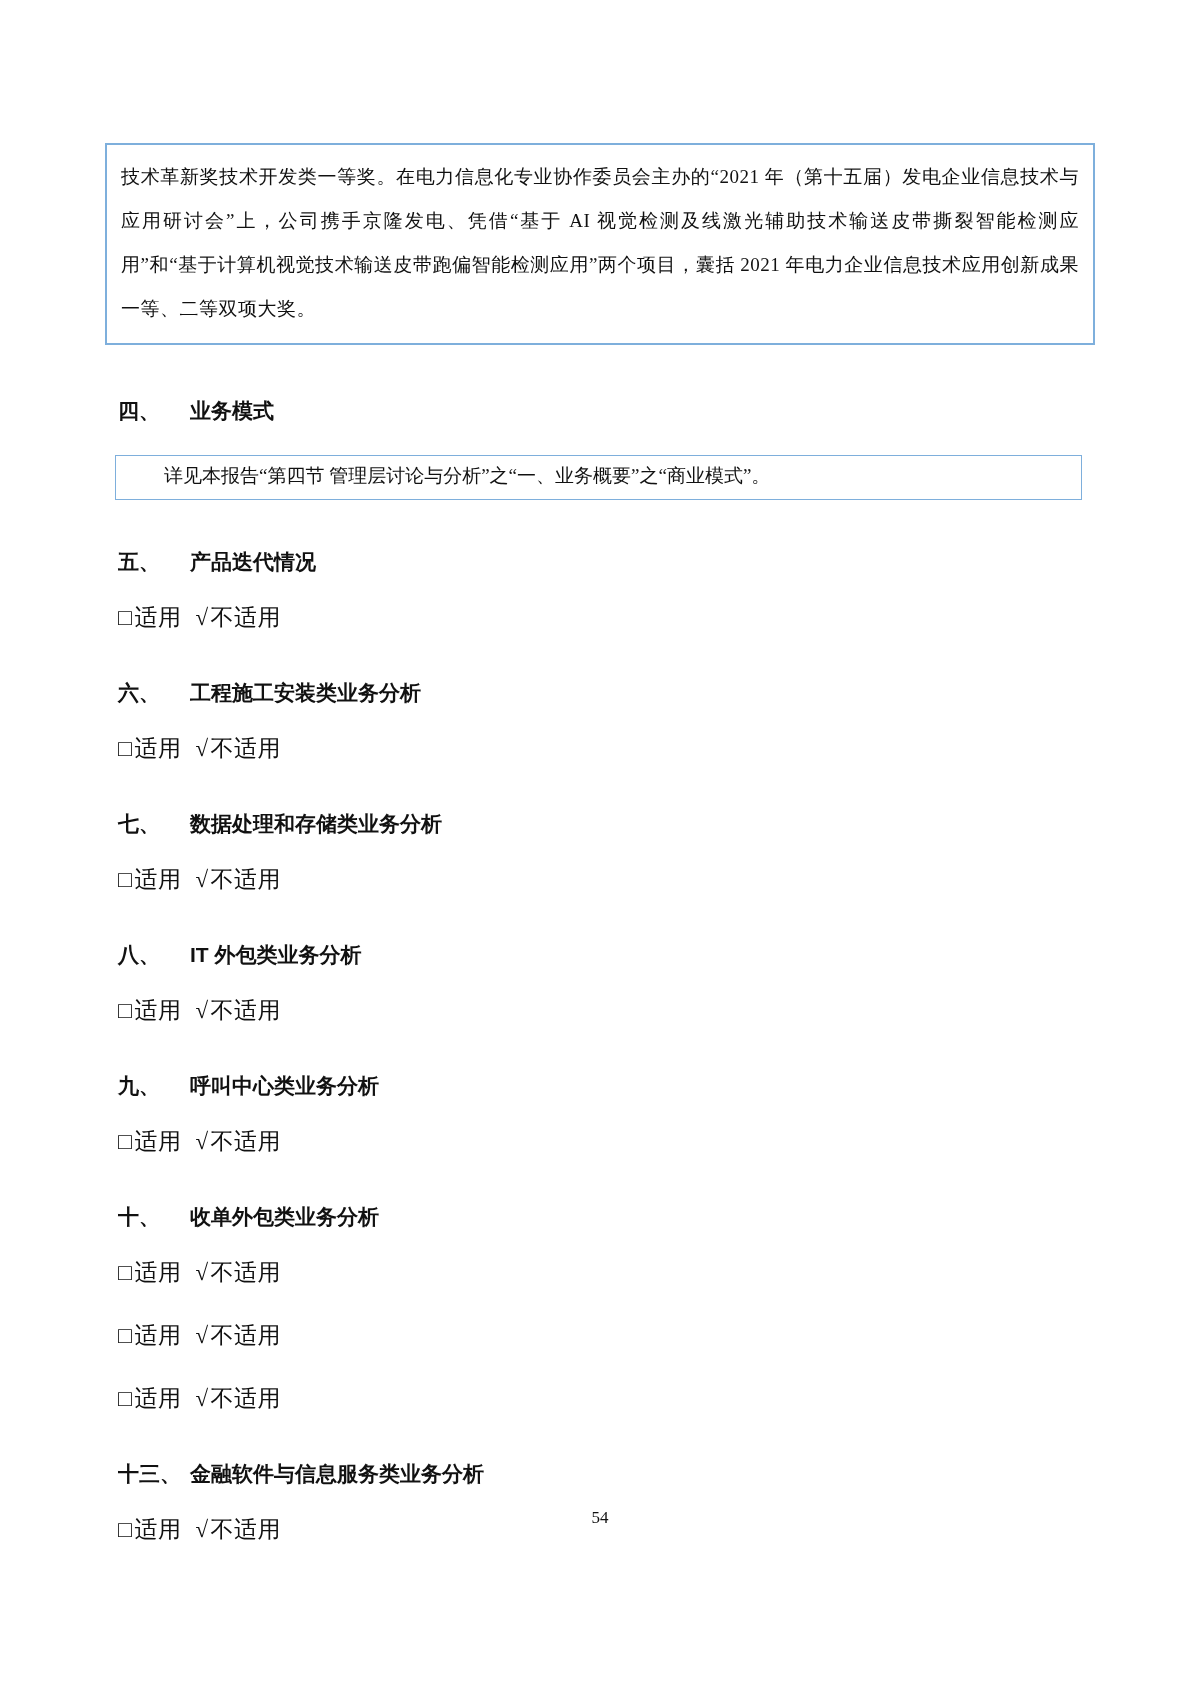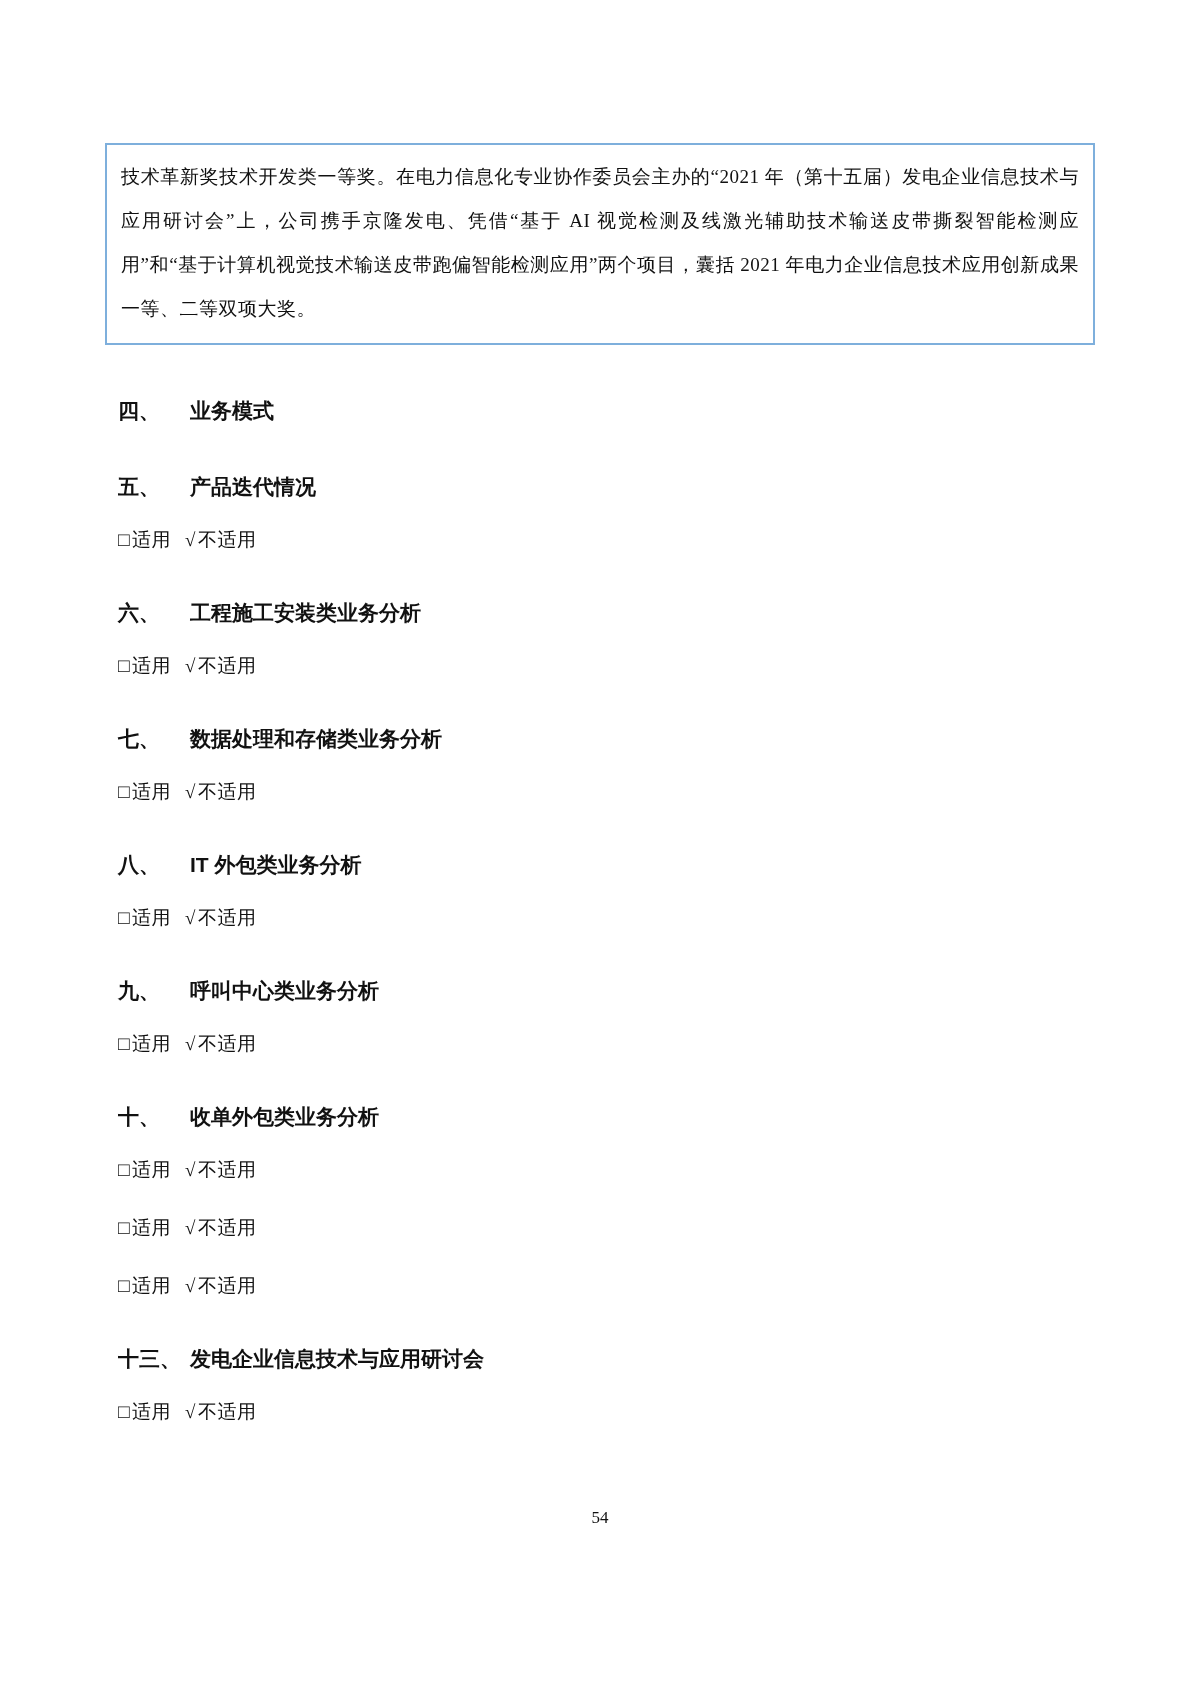--- a/index.html
+++ b/index.html
@@ -45,21 +45,21 @@
     margin: 30px 0 0 10px;
     width: 917px;
     padding: 7px 0 9px 48px;
     font-size: 19px;
     line-height: 1.4;
   }
   
   .cb-line {
     margin: 26px 0 0 0;
     padding-left: 13px;
-    font-size: 19px;
+    font-size: 23px;
     letter-spacing: 0.5px;
   }
   .cb-line .cb-sym { margin-right: 2px; }
   .cb-line .gap { display: inline-block; width: 14px; }
   .section { margin-top: 32px; }
   .section .heading { margin-top: 46px; }
   .section:first-of-type .heading { margin-top: 48px; }
   .checkbox-sections { }
   
   .page-number {
@@ -80,20 +80,23 @@
 
     <div class="intro-box">
       <span>技术革新奖技术开发类一等奖。在电力信息化专业协作委员会主办的“2021 年（第十五届）发电企业信息技术与应用研讨会”上，公司携手京隆发电、凭借“基于 AI 视觉检测及线激光辅助技术输送皮带撕裂智能检测应用”和“基于计算机视觉技术输送皮带跑偏智能检测应用”两个项目，囊括 2021 年电力企业信息技术应用创新成果一等、二等双项大奖。</span>
     </div>
 
     <h2 class="heading h4">
       <span class="num">四、</span>
       <span class="title">业务模式</span>
     </h2>
 
+    <div class="note-box">
+      <span>详见本报告“第四节 管理层讨论与分析”之“一、业务概要”之“商业模式”。</span>
+    </div>
 
     <div class="checkbox-sections">
   <div class="section">
     <h2 class="heading">
       <span class="num">五、</span>
       <span class="title">产品迭代情况</span>
     </h2>
     <div class="cb-line">
       <span class="cb-sym">□</span><span>适用</span><span class="gap"></span><span class="cb-sym">√</span><span>不适用</span>
     </div>
@@ -157,21 +160,21 @@
 
   <div class="section">
     <div class="cb-line">
       <span class="cb-sym">□</span><span>适用</span><span class="gap"></span><span class="cb-sym">√</span><span>不适用</span>
     </div>
   </div>
 
   <div class="section">
     <h2 class="heading">
       <span class="num">十三、</span>
-      <span class="title">发电企业信息技术与应用研讨会</span>
+      <span class="title">金融软件与信息服务类业务分析</span>
     </h2>
     <div class="cb-line">
       <span class="cb-sym">□</span><span>适用</span><span class="gap"></span><span class="cb-sym">√</span><span>不适用</span>
     </div>
   </div>
 </div>
 
   </div>
 
   <div class="page-number">

